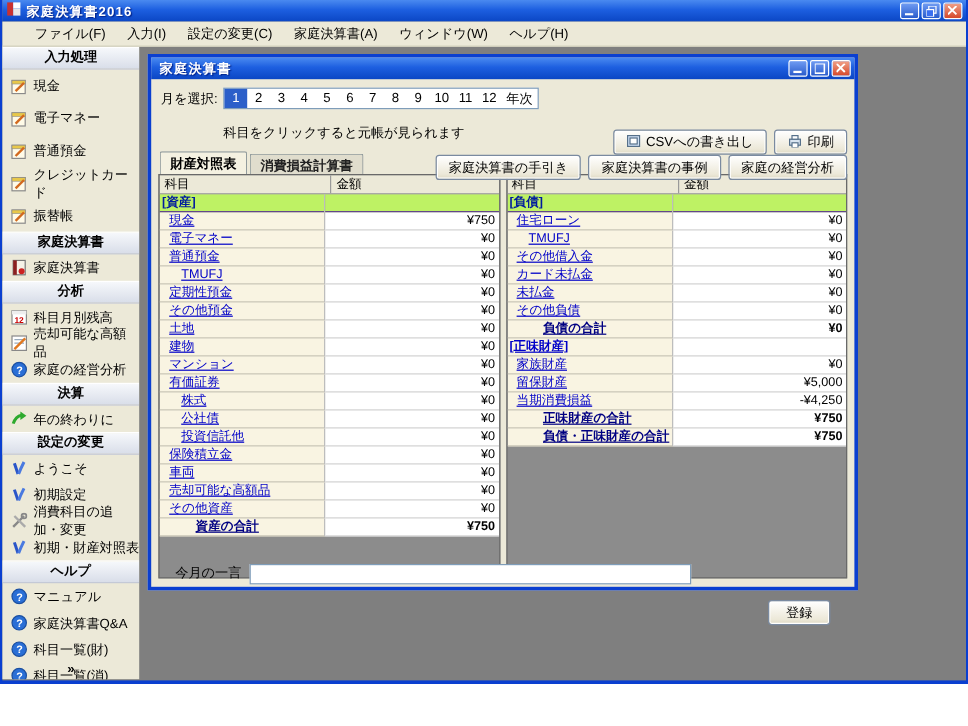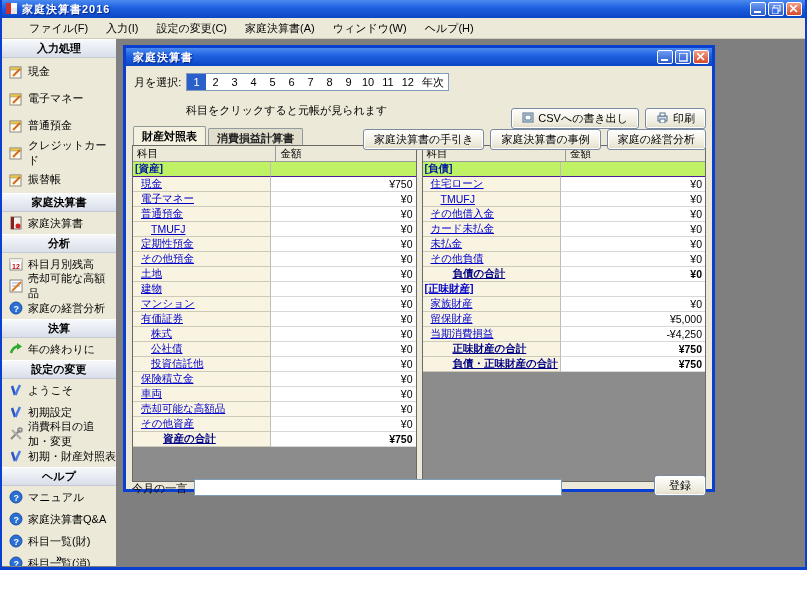--- a/index.html
+++ b/index.html
@@ -60,21 +60,21 @@
   .trow .c2{flex:1;background:#fff;border-bottom:1px solid #d8d8d8;display:flex;align-items:center;
      justify-content:flex-end;padding-right:3px;box-sizing:border-box;}
   .trow.section .c1,.trow.section .c2{background:#bef264;border-bottom:1px solid #4c1d95;}
   .trow.section .c1{color:#001b9e;font-weight:bold;padding-left:2px;}
   .trow.section2 .c1{color:#0000c8;font-weight:bold;text-decoration:underline;padding-left:2px;}
   .trow.link .c1{color:#0000c8;text-decoration:underline;cursor:pointer;}
   .trow.total .c1{color:#000082;font-weight:bold;text-decoration:underline;}
   .trow.total .c2{font-weight:bold;}
   .ind1{padding-left:8px;} .ind2{padding-left:18px;} .ind3{padding-left:30px;}
   
-  .inner-footer{position:absolute;left:0;bottom:0;width:100%;height:26px;display:flex;align-items:flex-end;box-sizing:border-box;padding:0 6px;}
+  .inner-footer{position:absolute;left:0;bottom:0;width:100%;height:26px;display:flex;align-items:flex-start;box-sizing:border-box;padding:0 20px;}
   .inner-footer .lbl{width:62px;}
   .comment-input{width:362px;height:15px;border:1px solid #7f9db9;background:#fff;font-size:11px;font-family:inherit;padding:0 2px;}
   .reg-btn{margin-left:auto;width:52px;justify-content:center;}
   .below-strip{position:absolute;left:0;top:570px;width:807px;height:35px;background:#fff;}
 </style>
 </head>
 <body>
 
 <div class="app">
   <div class="titlebar">

